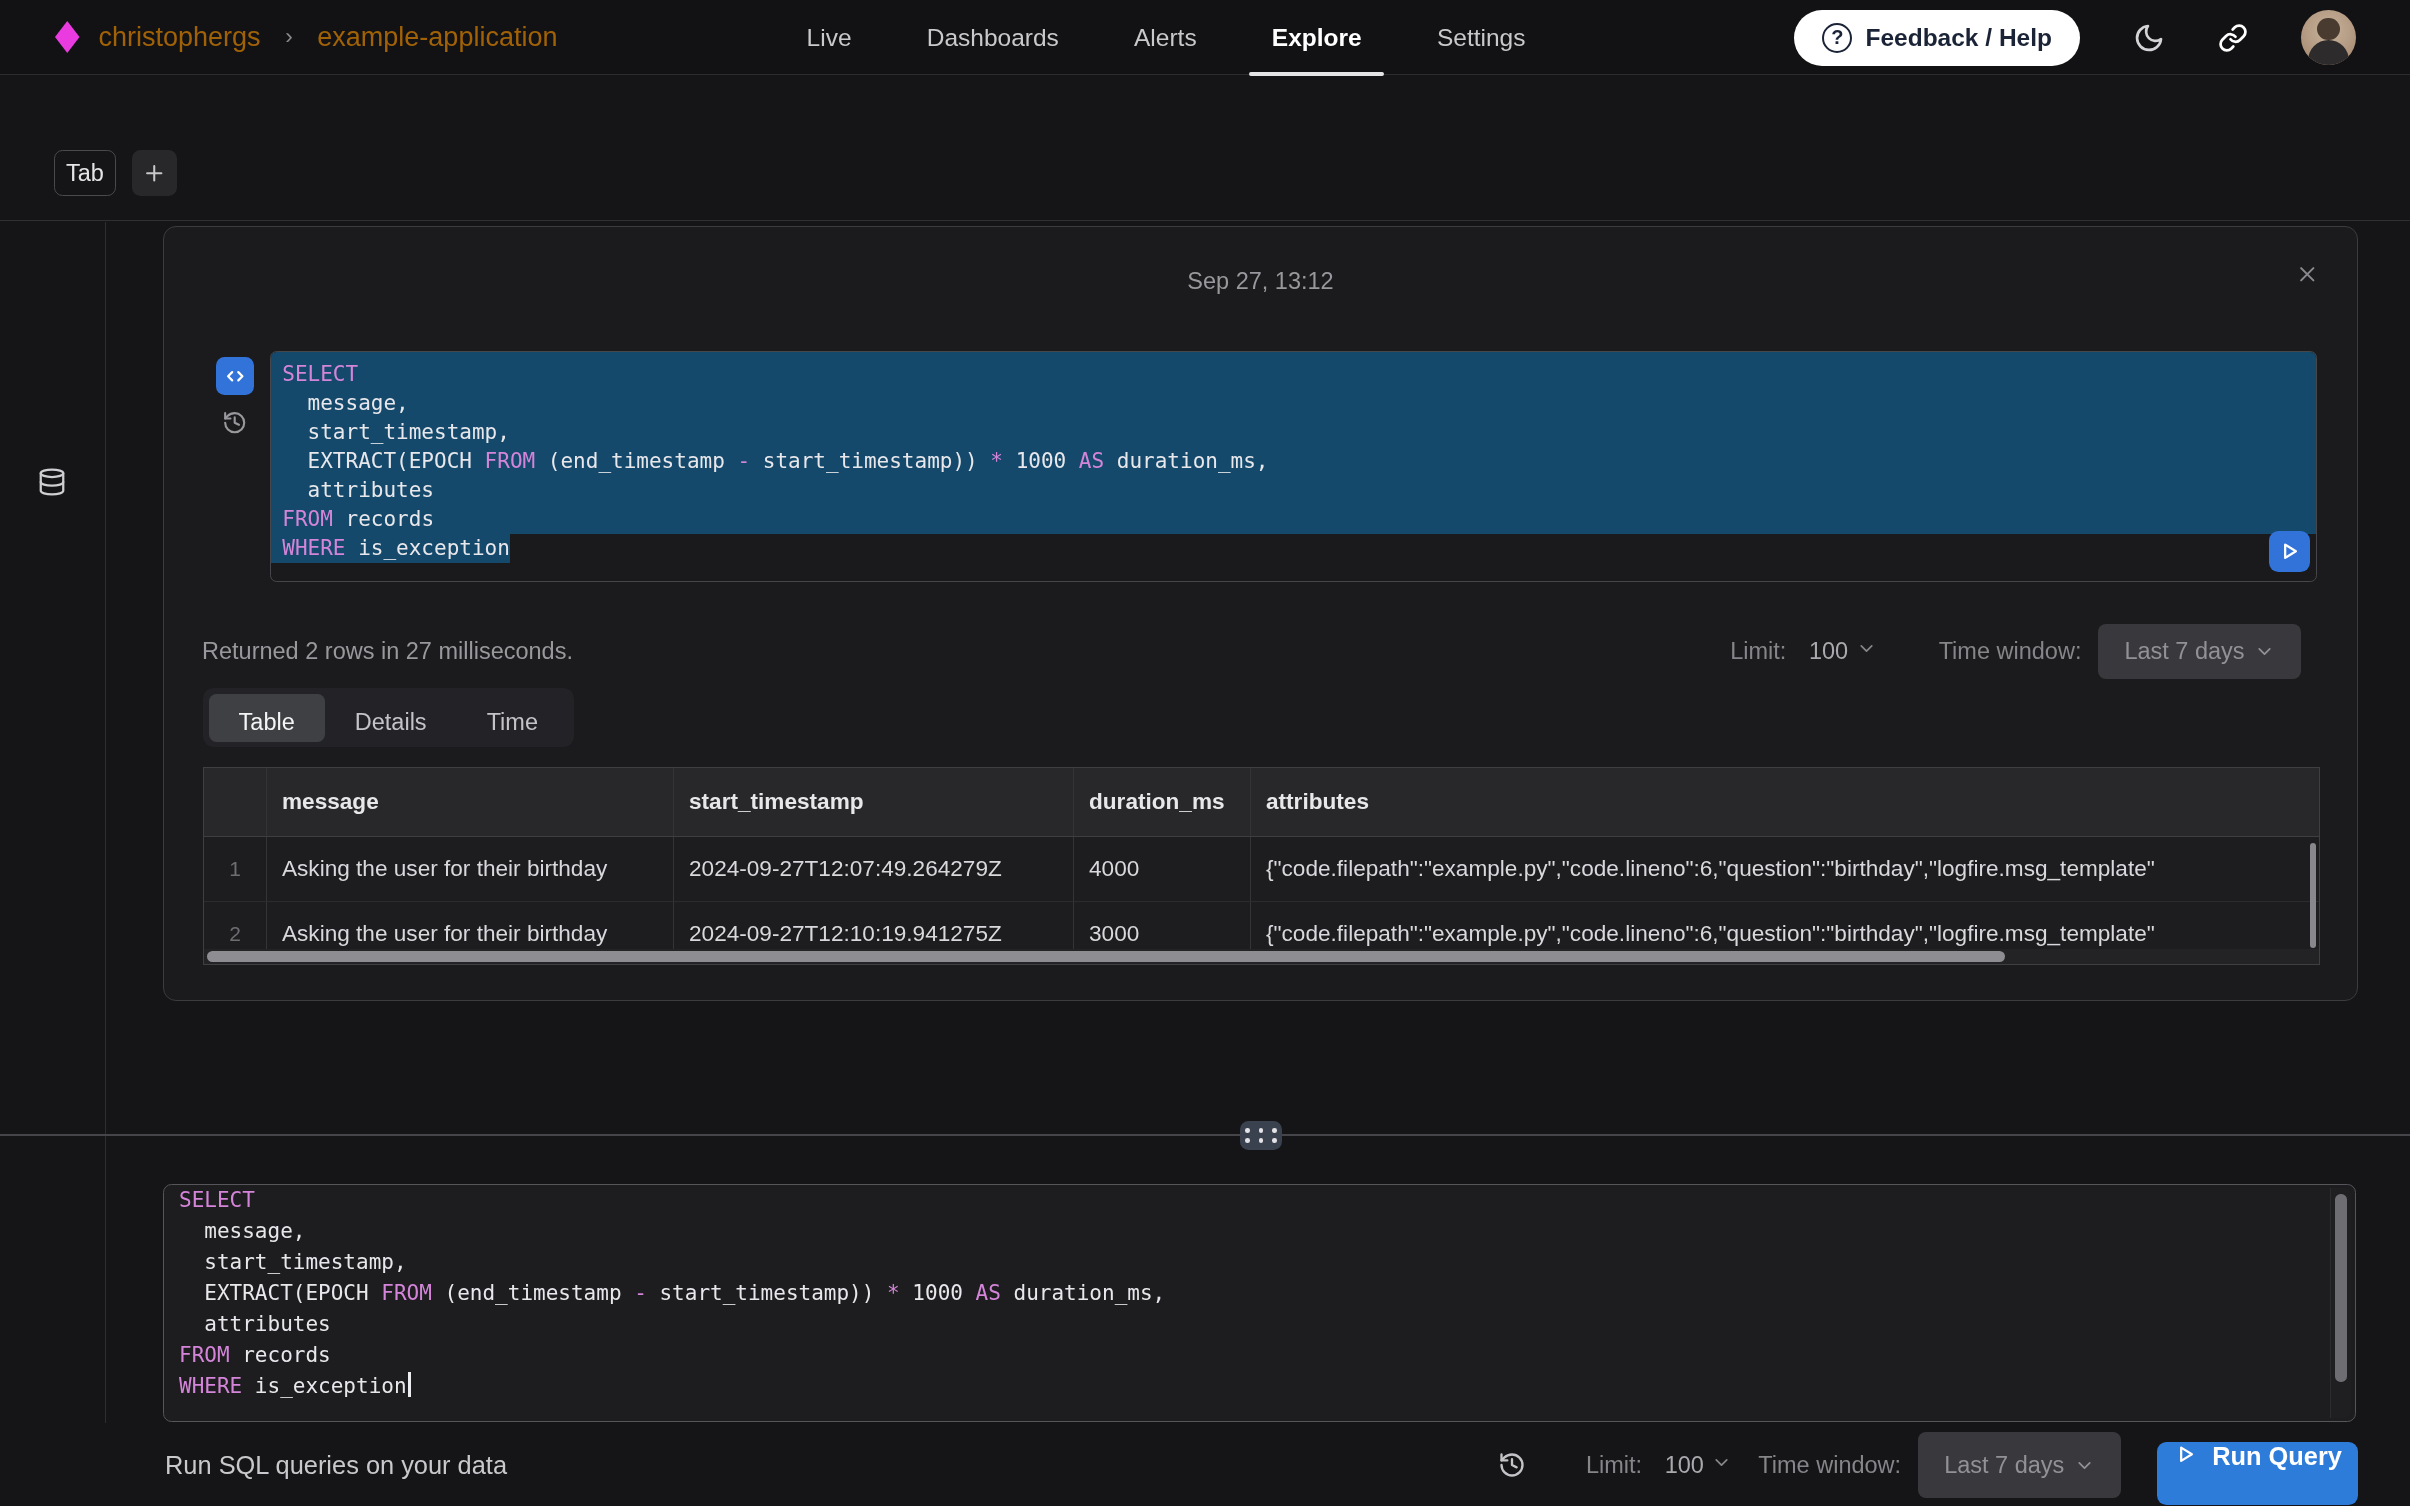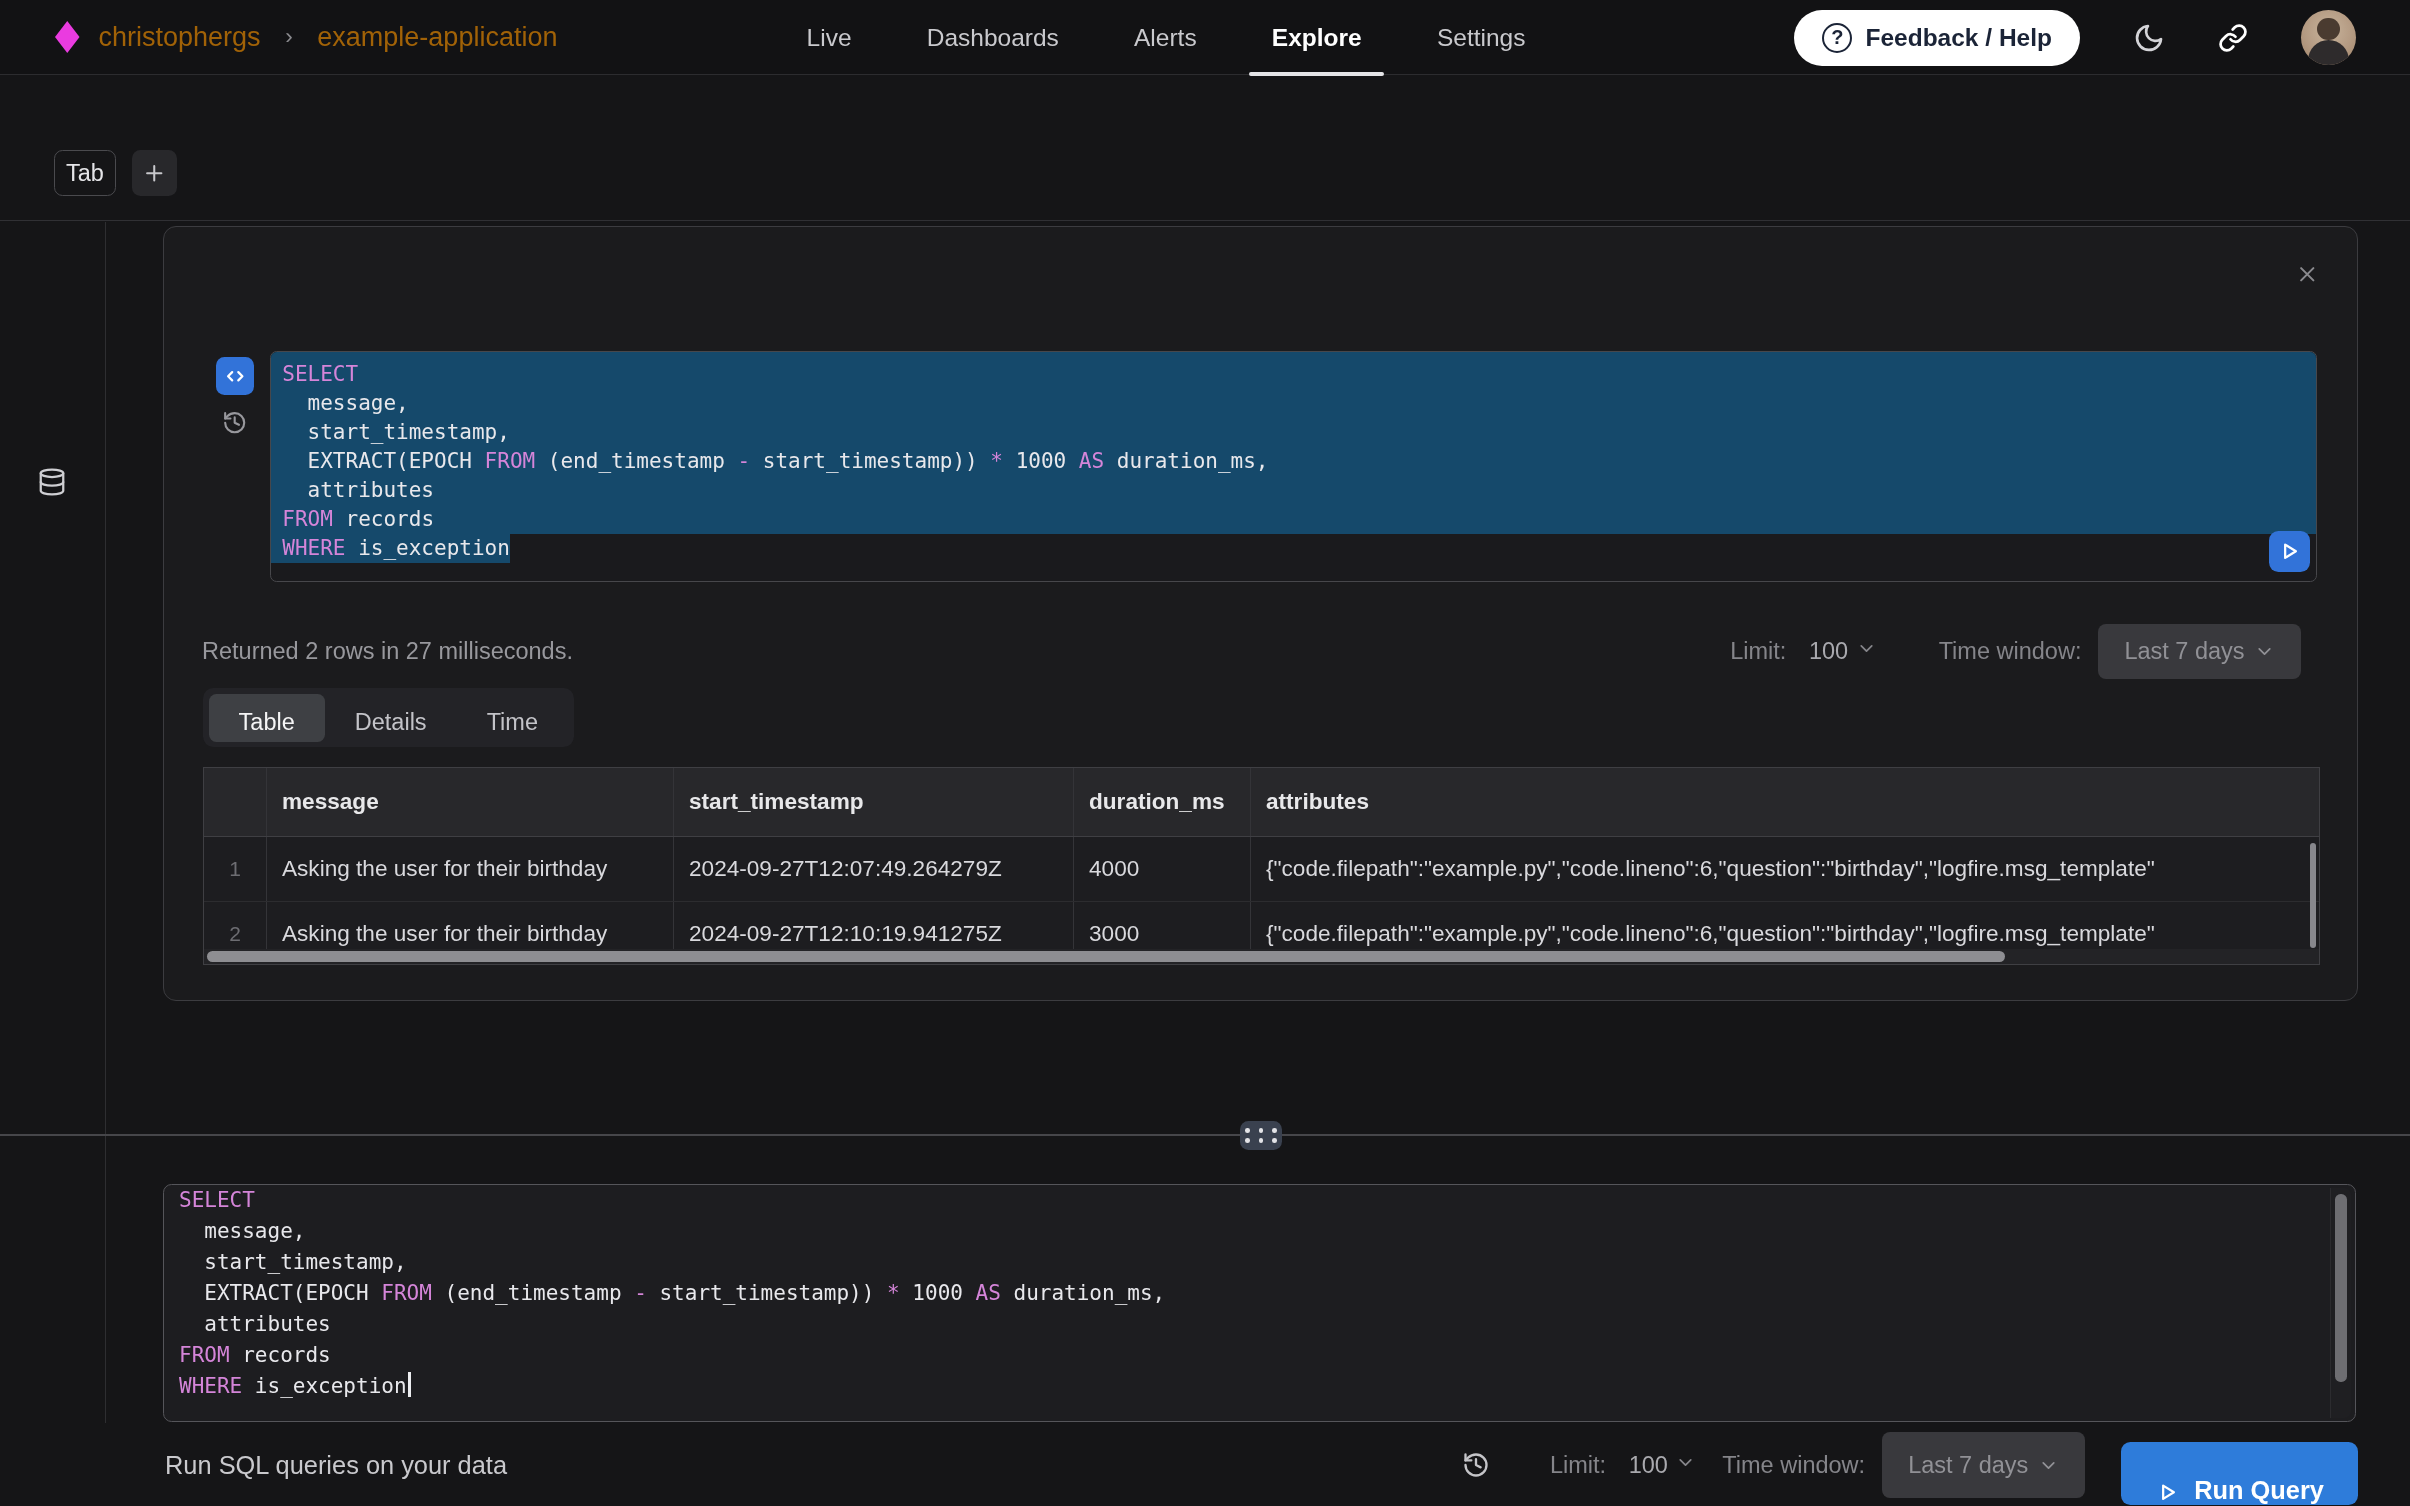--- a/index.html
+++ b/index.html
@@ -138,22 +138,22 @@
               border-left:0.9px solid #2c2c2f; border-radius:0 6.6px 6.6px 0; }
   .ed-thumb { position:absolute; right:8.5px; top:9.4px; width:11.3px; height:188px;
               background:#6e6e72; border-radius:5.6px; cursor:pointer; }
 
   
   .bottombar { position:absolute; left:0; top:1423px; width:2411px; height:84px;
                background:#151517; display:flex; align-items:center;
                justify-content:space-between; padding:0 53px 0 165px; }
   .bb-hint { font-size:25.4px; color:#c9c9cd; }
   .bb-right { display:flex; align-items:center; }
-  .run-query { height:63px; padding:0 34px; background:#2e7cda; border:none; border-radius:9.4px;
-               color:#ffffff; font-size:25.4px; font-weight:600; display:flex; align-items:flex-end;
+  .run-query { height:63px; padding:0 16px; background:#2e7cda; border:none; border-radius:9.4px;
+               color:#ffffff; font-size:25.4px; font-weight:600; display:flex; align-items:flex-start;
                gap:15px; cursor:pointer; font-family:"Liberation Sans", sans-serif;margin-top:16px; }
 
   .gap64 { width:60px; } .gap24 { width:22.6px; }
   .gap28 { width:26px; } .gap18 { width:17px; } .gap38 { width:36px; }
 </style>
 </head>
 <body>
 
 <header class="topnav">
   <div class="brand">
@@ -205,20 +205,21 @@
     <svg width="30" height="30" viewBox="0 0 24 24" fill="none" stroke="currentColor" stroke-width="1.8" stroke-linecap="round" stroke-linejoin="round">
       <ellipse cx="12" cy="5" rx="9" ry="3"></ellipse>
       <path d="M3 5v14a9 3 0 0 0 18 0V5"></path>
       <path d="M3 12a9 3 0 0 0 18 0"></path>
     </svg>
   </button>
 </aside>
 
 <section class="card">
   <div class="card-header">
+    <div class="card-time">Sep 27, 13:12</div>
     <button class="card-close">
       <svg width="24.5" height="24.5" viewBox="0 0 24 24" fill="none" stroke="currentColor" stroke-width="2" stroke-linecap="round">
         <path d="M18 6 6 18M6 6l12 12"></path>
       </svg>
     </button>
   </div>
 
   <div class="gutter">
     <button class="code-btn">
       <svg width="24.5" height="24.5" viewBox="0 0 24 24" fill="none" stroke="#ffffff" stroke-width="2.2" stroke-linecap="round" stroke-linejoin="round">

